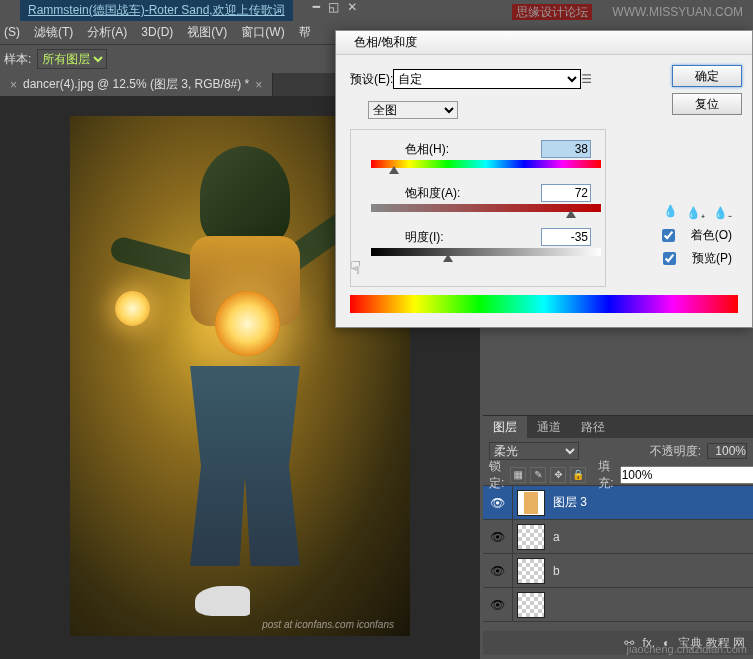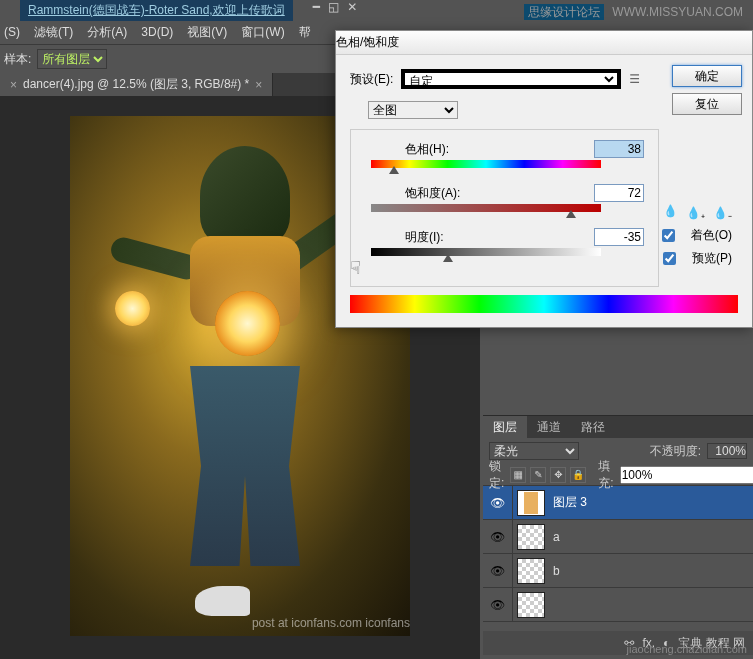--- a/index.html
+++ b/index.html
@@ -4,21 +4,21 @@
 <style>
 * { margin: 0; padding: 0; box-sizing: border-box; font-family: "Microsoft YaHei", SimSun, sans-serif; font-size: 12px; }
 body { width: 753px; height: 659px; background: #535353; overflow: hidden; position: relative; }
 
 .top-bar { height: 20px; background: #535353; display: flex; align-items: flex-start; padding-left: 20px; }
 .win-title { background: #1a3d5c; color: #9ecce0; padding: 2px 8px; text-decoration: underline; }
 .win-controls { margin-left: 20px; color: #ccc; display: flex; gap: 8px; }
 .win-controls span { cursor: pointer; }
 
 .forum-bar { position: absolute; top: 4px; right: 10px; color: #999; font-size: 11px; }
-.forum-bar .fname { background: #0c4a6e; padding: 1px 4px; margin-right: 8px; }
+.forum-bar .fname { background: #7f1d1d; padding: 1px 4px; margin-right: 20px; }
 
 .menu-bar { height: 24px; background: #535353; display: flex; align-items: center; padding-left: 4px; gap: 14px; color: #ddd; }
 .menu-bar span { cursor: pointer; }
 
 .options-bar { height: 30px; background: #535353; border-top: 1px solid #3a3a3a; border-bottom: 1px solid #3a3a3a; display: flex; align-items: center; padding-left: 4px; color: #ddd; gap: 6px; }
 .options-bar select { background: #535353; color: #bef264; border: 1px solid #3a3a3a; height: 20px; }
 
 .doc-tab-bar { height: 22px; background: #3a3a3a; display: flex; align-items: flex-end; }
 .doc-tab { background: #535353; color: #ddd; padding: 3px 10px; border-right: 1px solid #2a2a2a; display: flex; align-items: center; gap: 6px; }
 .close-x { color: #aaa; cursor: pointer; }
@@ -27,30 +27,30 @@
 .canvas { width: 340px; height: 520px; background: radial-gradient(ellipse at 40% 40%, #d4a82e 0%, #8a6a1e 30%, #3a3010 70%, #1a1508 100%); position: relative; overflow: hidden; }
 .figure { position: absolute; top: 20px; left: 50px; width: 240px; height: 480px; }
 .hoodie { position: absolute; top: 10px; left: 80px; width: 90px; height: 100px; background: linear-gradient(135deg, #3a4a2a, #1a2a10); border-radius: 50% 50% 30% 30%; }
 .torso { position: absolute; top: 100px; left: 70px; width: 110px; height: 90px; background: linear-gradient(180deg, #d49a2e, #8a5a1e); border-radius: 20px; }
 .arm-l { position: absolute; top: 110px; left: -10px; width: 90px; height: 25px; background: linear-gradient(90deg, #2a3a1a, #3a4a2a); border-radius: 15px; transform: rotate(15deg); }
 .arm-r { position: absolute; top: 95px; left: 150px; width: 90px; height: 25px; background: linear-gradient(90deg, #3a4a2a, #2a3a1a); border-radius: 15px; transform: rotate(-35deg); }
 .orb-big { position: absolute; top: 155px; left: 95px; width: 65px; height: 65px; background: radial-gradient(circle, #fff8d0 0%, #ffd860 40%, #e89020 70%, rgba(200,100,20,0.3) 100%); border-radius: 50%; box-shadow: 0 0 40px 15px rgba(255,200,80,0.6); }
 .orb-sm { position: absolute; top: 155px; left: -5px; width: 35px; height: 35px; background: radial-gradient(circle, #fff8d0 0%, #ffd860 50%, #e89020 100%); border-radius: 50%; box-shadow: 0 0 20px 8px rgba(255,200,80,0.5); }
 .jeans { position: absolute; top: 230px; left: 70px; width: 110px; height: 200px; background: linear-gradient(180deg, #3a5a6a, #2a3a4a); clip-path: polygon(0 0, 100% 0, 90% 50%, 100% 100%, 55% 100%, 50% 55%, 45% 100%, 0 100%, 10% 50%); }
 .shoe { position: absolute; top: 450px; left: 75px; width: 55px; height: 30px; background: #ddd; border-radius: 50% 20% 10% 30%; }
-.watermark { position: absolute; bottom: 6px; right: 0; color: rgba(255,255,255,0.5); font-size: 12px; }
+.watermark { position: absolute; bottom: 6px; right: 16px; color: rgba(255,255,255,0.5); font-size: 10px; font-style: italic; }
 
 .dialog { position: absolute; top: 30px; right: 0; width: 418px; background: #f0f0f0; border: 1px solid #888; box-shadow: -2px 2px 12px rgba(0,0,0,0.4); }
-.dialog-title { background: linear-gradient(#fdfdfd, #e8e8e8); height: 24px; display: flex; align-items: center; padding-left: 0; border-bottom: 1px solid #ccc; }
+.dialog-title { background: linear-gradient(#fdfdfd, #e8e8e8); height: 24px; display: flex; align-items: center; padding-left: 18px; border-bottom: 1px solid #ccc; }
 .dialog-body { padding: 14px 14px 14px 14px; position: relative; }
-.preset-row { display: flex; align-items: center; gap: 8px; margin-bottom: 12px; }
-.preset-row select { width: 220px; height: 20px; border: 4px solid #000000; background: #fff; }
+.preset-row { display: flex; align-items: center; margin-bottom: 12px; }
+.preset-row select { width: 188px; height: 20px; border: 1px solid #000000; background: #fff; }
 .master-row { margin-bottom: 10px; }
 .master-row select { width: 90px; border: 1px solid #999; margin-left: 18px; }
-.fieldset { border: 1px solid #ccc; padding: 10px 14px 14px 14px; width: 309px; }
+.fieldset { border: 1px solid #ccc; padding: 10px 14px 14px 14px; width: 256px; }
 .slider-row { margin-bottom: 14px; }
 .slider-label { display: flex; justify-content: space-between; align-items: center; margin-bottom: 2px; padding-left: 40px; }
 .slider-label input { width: 50px; height: 18px; border: 1px solid #7a9ac0; text-align: right; padding-right: 2px; }
 .slider-track { position: relative; height: 10px; margin-left: 6px; width: 230px; }
 .hue-grad { height: 8px; background: linear-gradient(90deg, red, yellow, lime, cyan, blue, magenta, red); }
 .sat-grad { height: 8px; background: linear-gradient(90deg, #888, #b00); }
 .light-grad { height: 8px; background: linear-gradient(90deg, #000, #fff); }
 .thumb { position: absolute; top: 6px; width: 0; height: 0; border-left: 5px solid transparent; border-right: 5px solid transparent; border-bottom: 8px solid #555; }
 .dialog-tools { position: absolute; right: 20px; bottom: 60px; display: flex; flex-direction: column; align-items: flex-end; gap: 6px; }
 .eyedroppers { display: flex; gap: 8px; }

